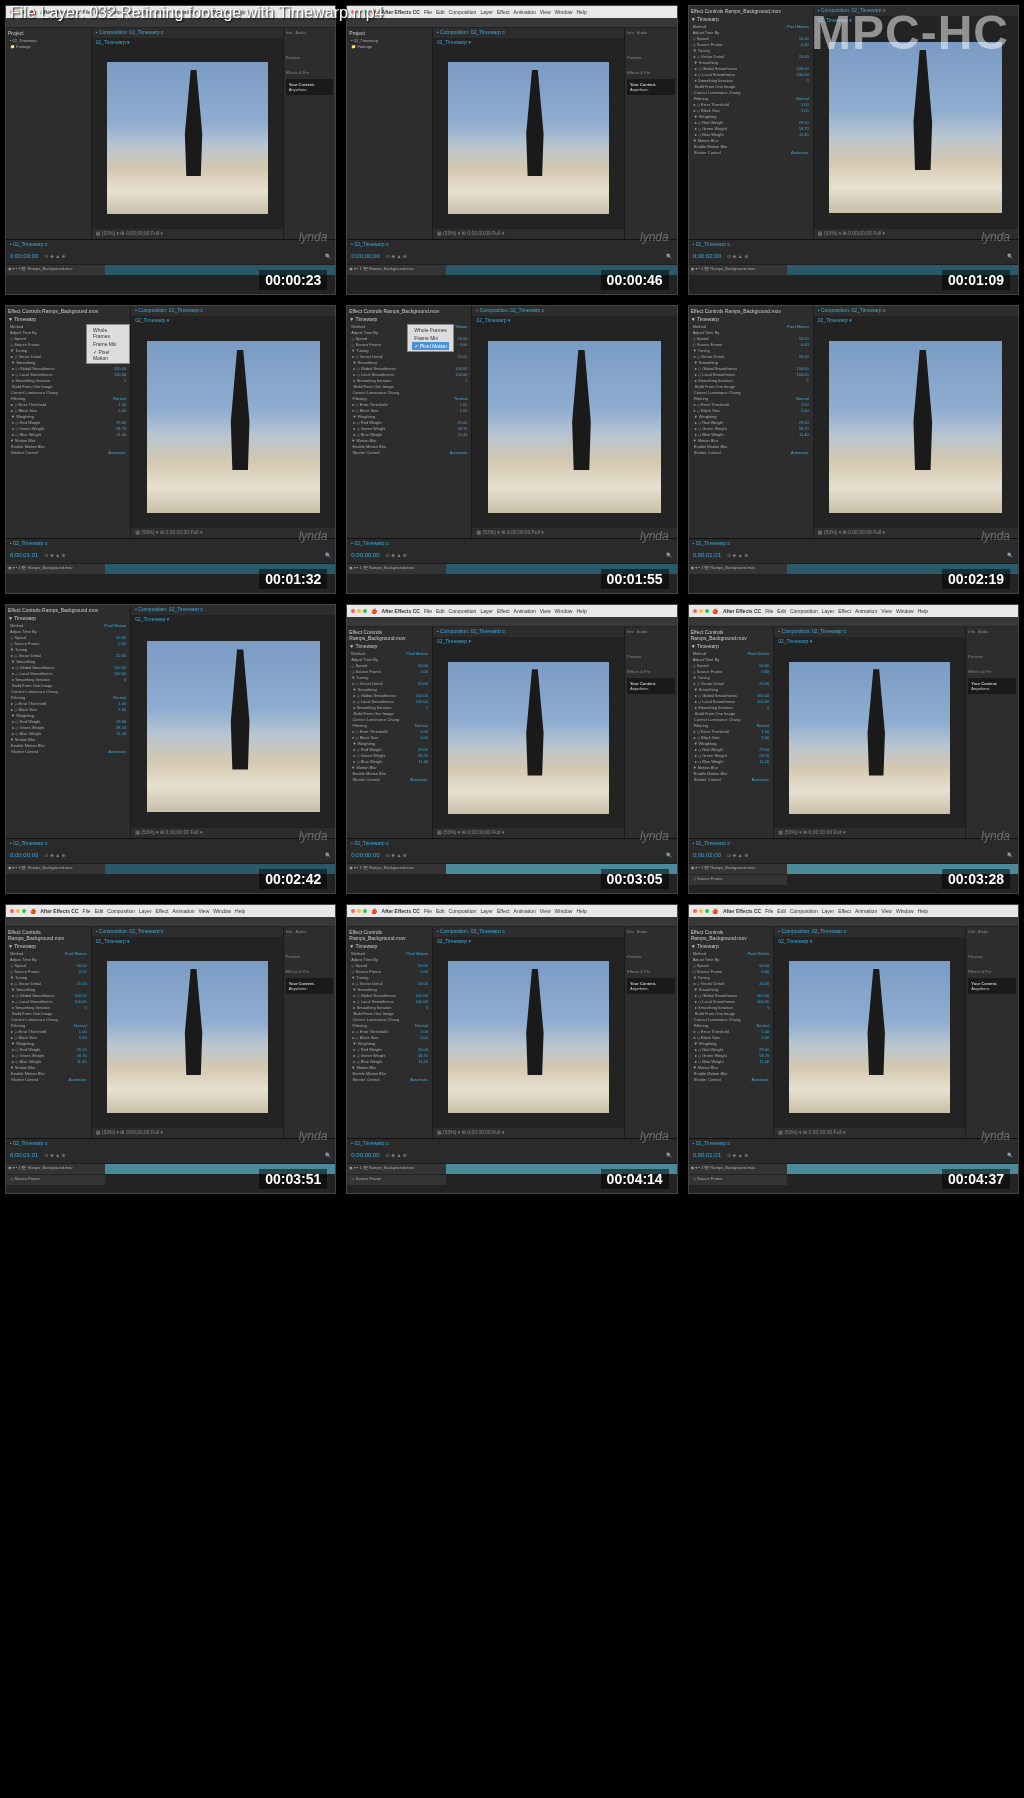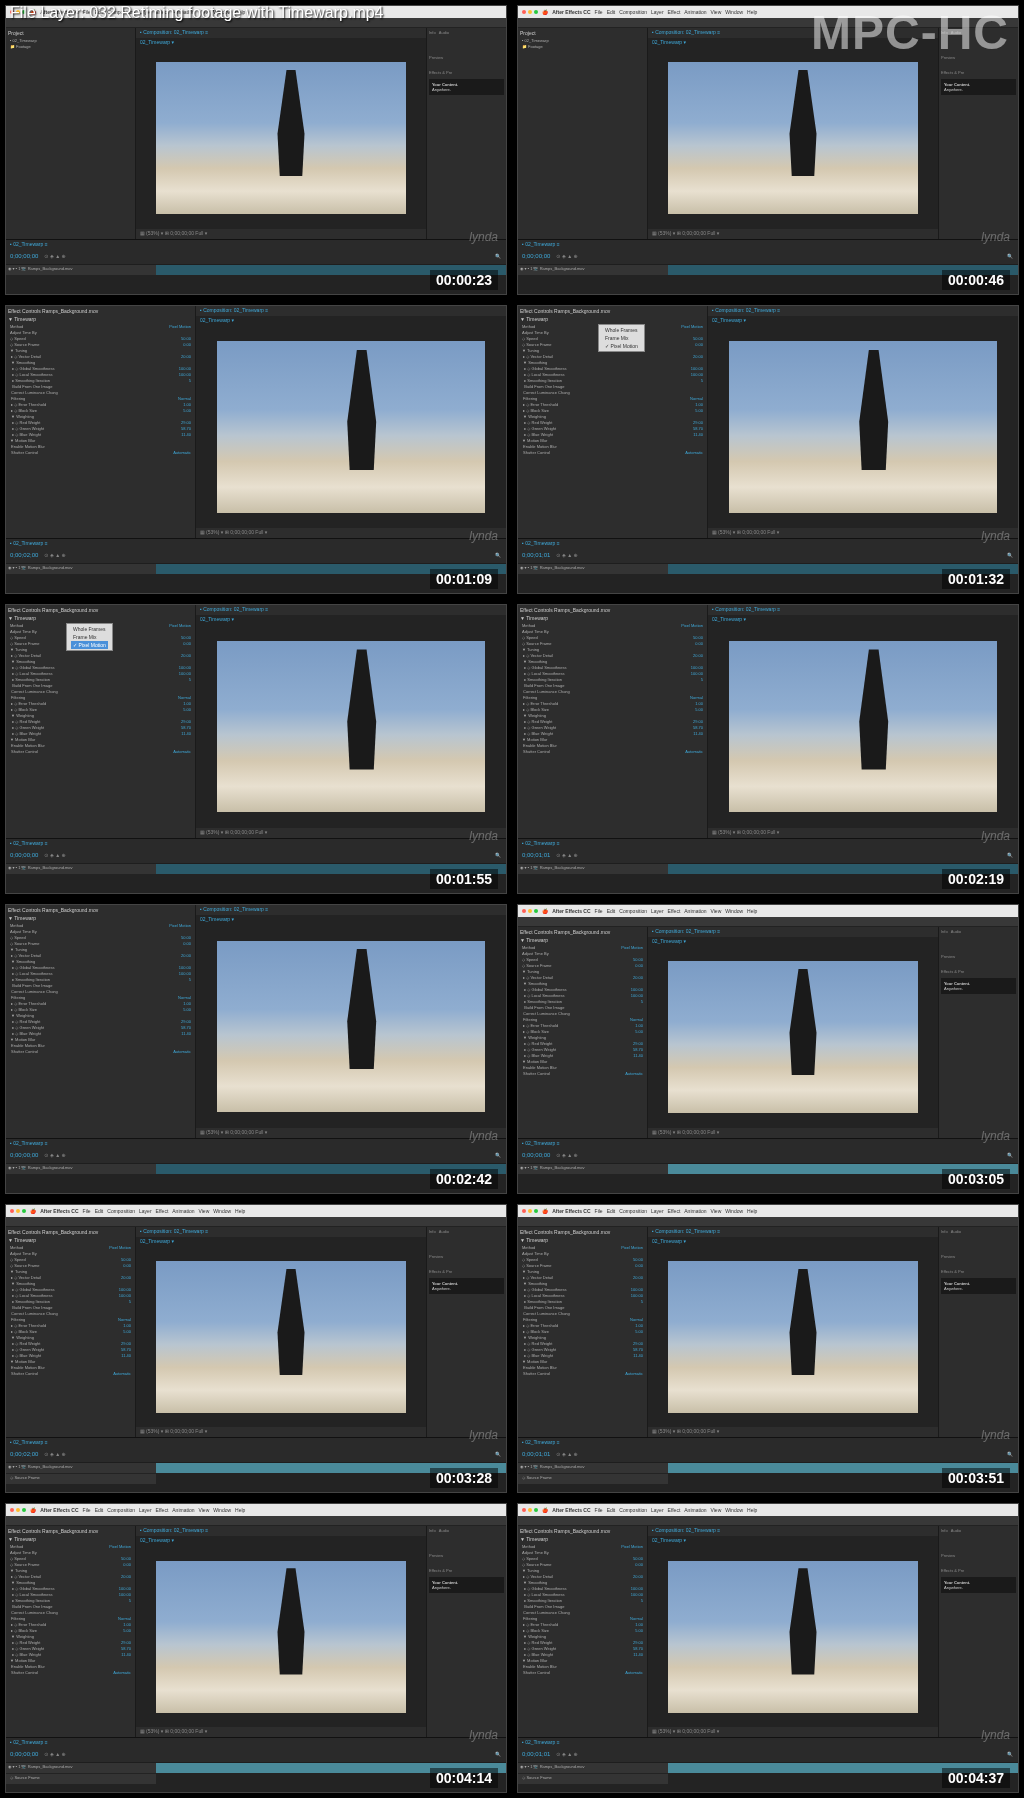--- a/index.html
+++ b/index.html
@@ -1,19 +1,19 @@
 <!DOCTYPE html>
 <html><head>
 <meta charset="utf-8">
 <style>
 * { margin: 0; padding: 0; box-sizing: border-box; }
 body { background: #000; font-family: Arial, sans-serif; color: #fff; width: 1024px; height: 1798px; position: relative; overflow: hidden; }
 .file-info { position: absolute; top: 2px; left: 10px; font-size: 16px; line-height: 1.4; z-index: 100; text-shadow: 1px 1px 2px #000; }
 .watermark { position: absolute; top: 5px; right: 15px; font-size: 48px; font-weight: bold; color: rgba(255,255,255,0.5); z-index: 100; font-family: 'Impact', sans-serif; letter-spacing: 1px; }
-.grid { display: grid; grid-template-columns: 1fr 1fr; grid-template-rows: repeat(6, 1fr); gap: 10px; padding: 5px; height: 1798px; padding-top: 5px; }
+.grid { display: grid; grid-template-columns: 1fr 1fr 1fr; grid-template-rows: repeat(6, 1fr); gap: 10px; padding: 5px; height: 1798px; padding-top: 5px; }
 .thumb { background: #2a2a2a; position: relative; overflow: hidden; border: 1px solid #444; display: flex; flex-direction: column; }
 .menubar { background: #e8e8e8; height: 12px; display: flex; align-items: center; padding: 0 4px; gap: 4px; font-size: 5px; color: #333; }
 .menubar .dots { display: flex; gap: 2px; }
 .menubar .dot { width: 4px; height: 4px; border-radius: 50%; }
 .dot.r { background: #ff5f56; } .dot.y { background: #ffbd2e; } .dot.g { background: #27c93f; }
 .menubar span { white-space: nowrap; }
 .toolbar { background: #383838; height: 10px; border-bottom: 1px solid #222; }
 .main-area { flex: 1; display: flex; background: #232323; }
 .sidebar { width: 26%; background: #2d2d2d; border-right: 1px solid #1a1a1a; padding: 2px; font-size: 4px; color: #888; overflow: hidden; }
 .sidebar.wide { width: 38%; }

